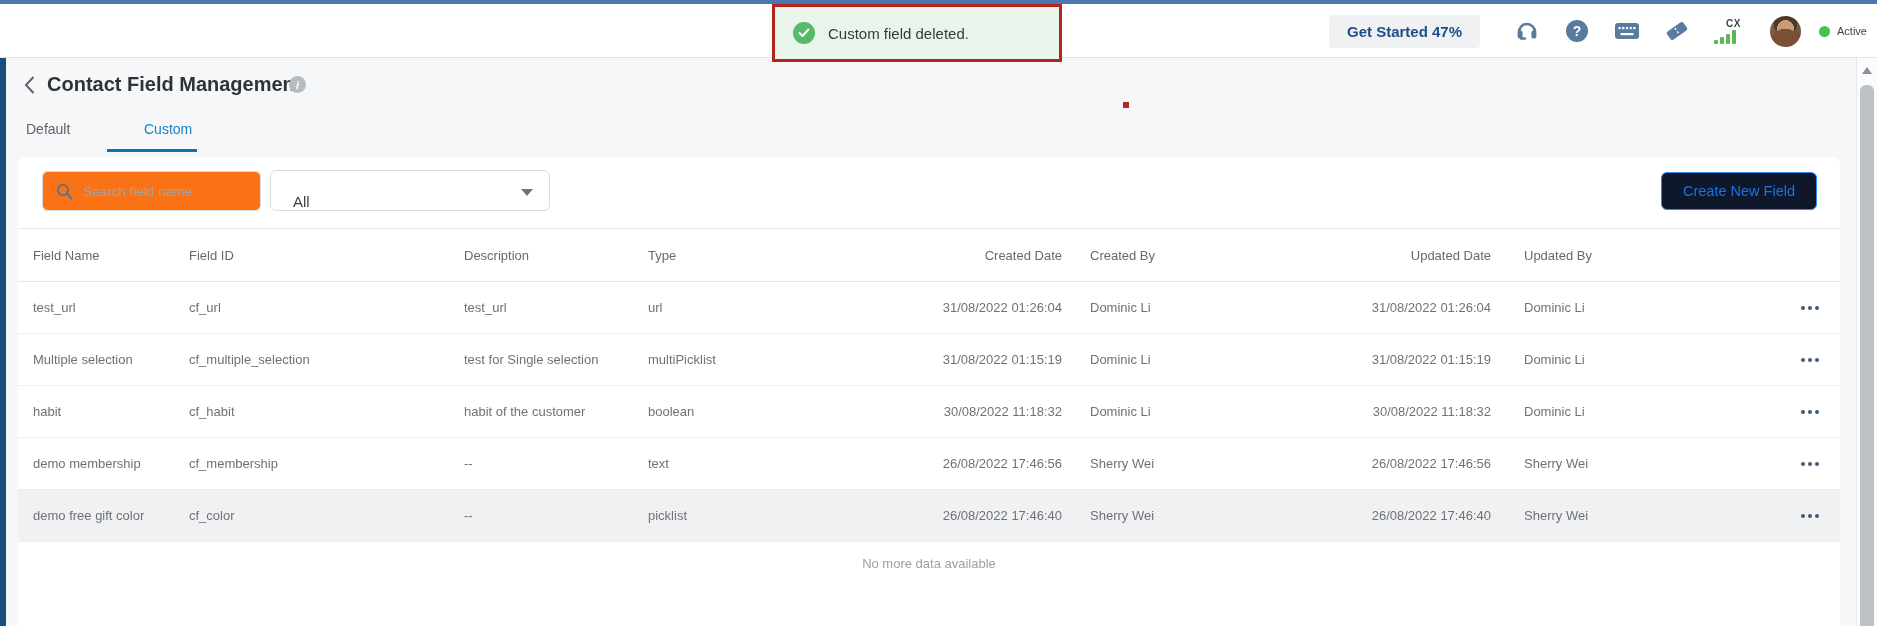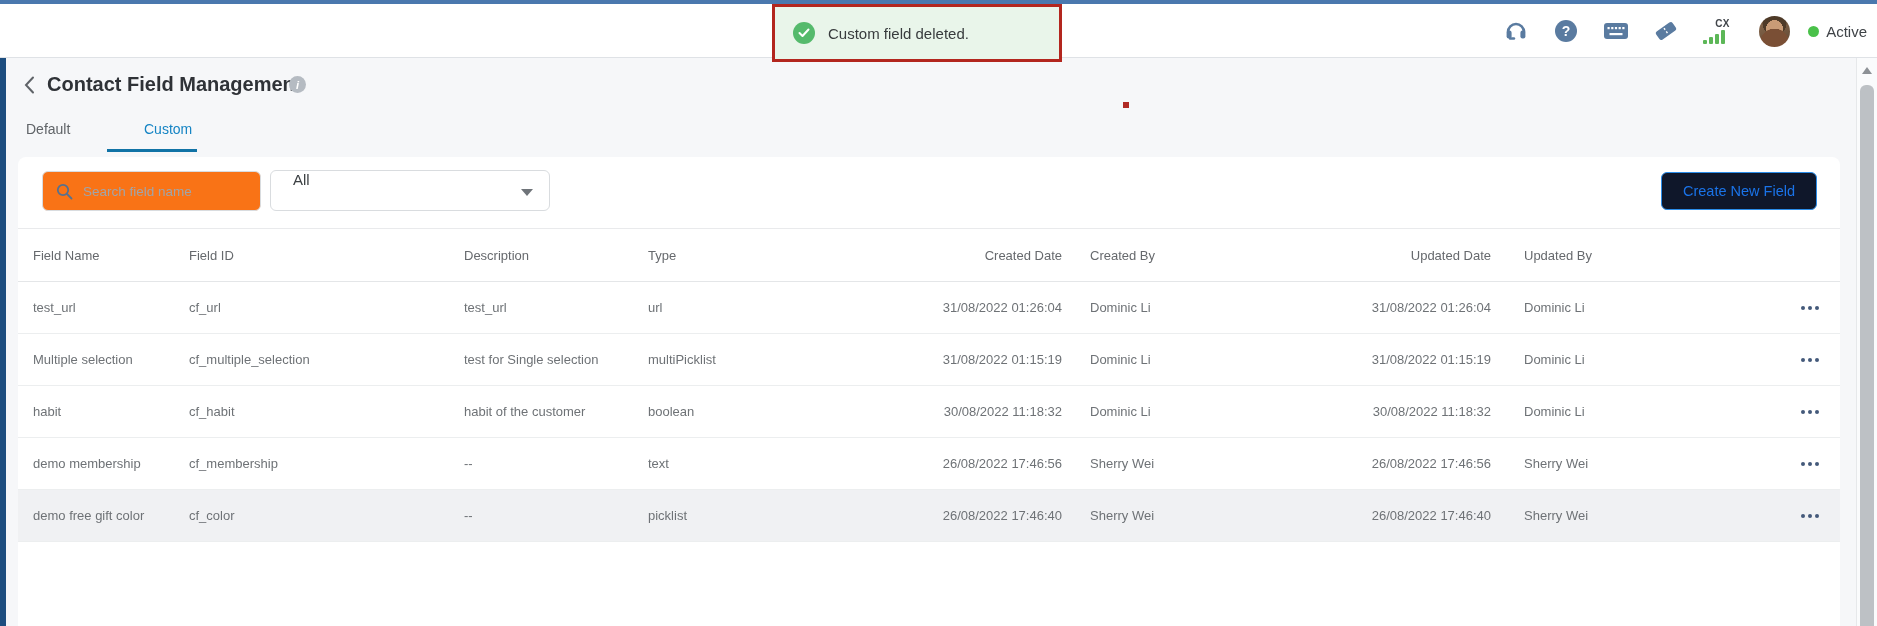--- a/index.html
+++ b/index.html
@@ -24,21 +24,21 @@
   .cx-bars { display:flex; align-items:flex-end; gap:2px; height:14px; margin-top:1px; }
   .cx-bars i { display:block; width:4px; background:#5cb757; border-radius:1px; }
   .avatar { width:31px; height:31px; border-radius:50%; margin:0 14px; cursor:pointer;
             background:
               radial-gradient(circle at 50% 88%, #7a4f35 0 46%, transparent 47%),
               radial-gradient(circle at 50% 40%, #c99b76 0 34%, transparent 35%),
               radial-gradient(circle at 50% 24%, #4e3a28 0 42%, transparent 43%),
               linear-gradient(160deg,#8a6a4e,#5f4733); }
   .active-wrap { display:flex; align-items:center; gap:7px; margin-left:4px; cursor:pointer; }
   .active-dot { width:11px; height:11px; border-radius:50%; background:#4ac14a; }
-  .active-label { font-size:15px; color:#3f4347; }
+  .active-label { font-size:11px; color:#3f4347; }
 
   
   .toast-annotation { position:absolute; left:772px; top:4px; width:290px; height:58px;
             border:3px solid #b3261e; background:#e9f5ea; z-index:30;
             display:flex; align-items:center; }
   .toast-check { width:22px; height:22px; border-radius:50%; background:#55ba6c; margin-left:18px;
             display:flex; align-items:center; justify-content:center; flex:none; }
   .toast-msg { font-size:15px; color:#383b3d; margin-left:13px; white-space:nowrap; }
   .red-dot { position:absolute; left:1123px; top:102px; width:6px; height:6px; background:#b02a25; z-index:25; }
 
@@ -66,21 +66,21 @@
   .search-box { position:absolute; left:24px; top:14px; width:219px; height:40px;
           border:1px solid #d9dcdf; border-radius:6px; background:#f97316;
           display:flex; align-items:center; }
   .search-box input { border:none; outline:none; width:150px; font-size:13.5px; color:#3c4043;
           font-family:inherit; background:transparent; }
   .search-box input::placeholder { color:#a0a5aa; }
   .search-glyph { margin:0 10px 0 13px; flex:none; display:flex; }
 
   .filter-dd { position:absolute; left:252px; top:13px; width:280px; height:41px;
           border:1px solid #d9dcdf; border-radius:6px; background:#fff; cursor:pointer;
-          display:flex; align-items:flex-start; }
+          display:flex; align-items:flex-end; }
   .filter-value { font-size:15px; color:#3c4043; margin-left:22px; }
   .caret-down { position:absolute; right:16px; top:18px; width:0; height:0;
           border-left:6px solid transparent; border-right:6px solid transparent;
           border-top:7px solid #6f7479; }
 
   .create-btn { position:absolute; left:1643px; top:15px; width:156px; height:38px; background:#0f172a;
           border:1px solid #2b8de9; border-radius:6px; color:#1a73e8; font-size:14.5px;
           cursor:pointer; font-family:inherit; }
 
   
@@ -111,20 +111,21 @@
              border-radius:6px 6px 0 0; cursor:pointer; }
 </style>
 </head>
 <body>
 
 <div class="stage">
 
   <div class="topline"></div>
   <div class="topbar">
     <div class="topbar-right">
+      <button class="get-started">Get Started 47%</button>
 
       <div class="tb-icon">
         <svg width="24" height="24" viewBox="0 0 24 24">
           <path d="M4 13a8 8 0 0 1 16 0" fill="none" stroke="#5a7ba0" stroke-width="2.6" stroke-linecap="round"></path>
           <rect x="2.6" y="11.5" width="5" height="8" rx="2.2" fill="#5a7ba0"></rect>
           <rect x="16.4" y="11.5" width="5" height="8" rx="2.2" fill="#5a7ba0"></rect>
           <path d="M6 19.5 h4" stroke="#5a7ba0" stroke-width="2.4" stroke-linecap="round"></path>
         </svg>
       </div>
 
@@ -328,20 +329,21 @@
     <span class="cell-actions">
       <button class="dots-btn" title="">
                 <i></i>
                 <i></i>
                 <i></i>
               </button>
     </span>
   </div>
 </div>
 
+      <div class="no-more">No more data available</div>
     </div>
   </div>
 
   <div class="scrollbar">
     <div class="sb-up"></div>
     <div class="sb-thumb"></div>
   </div>
 
 </div>
 

